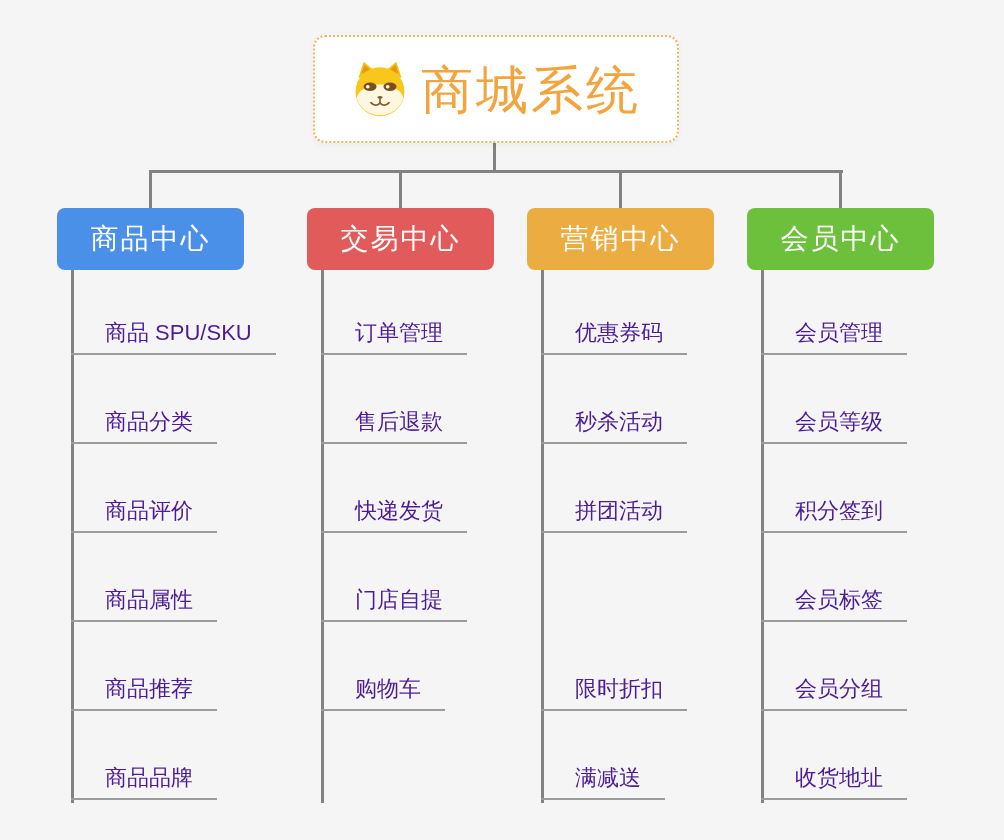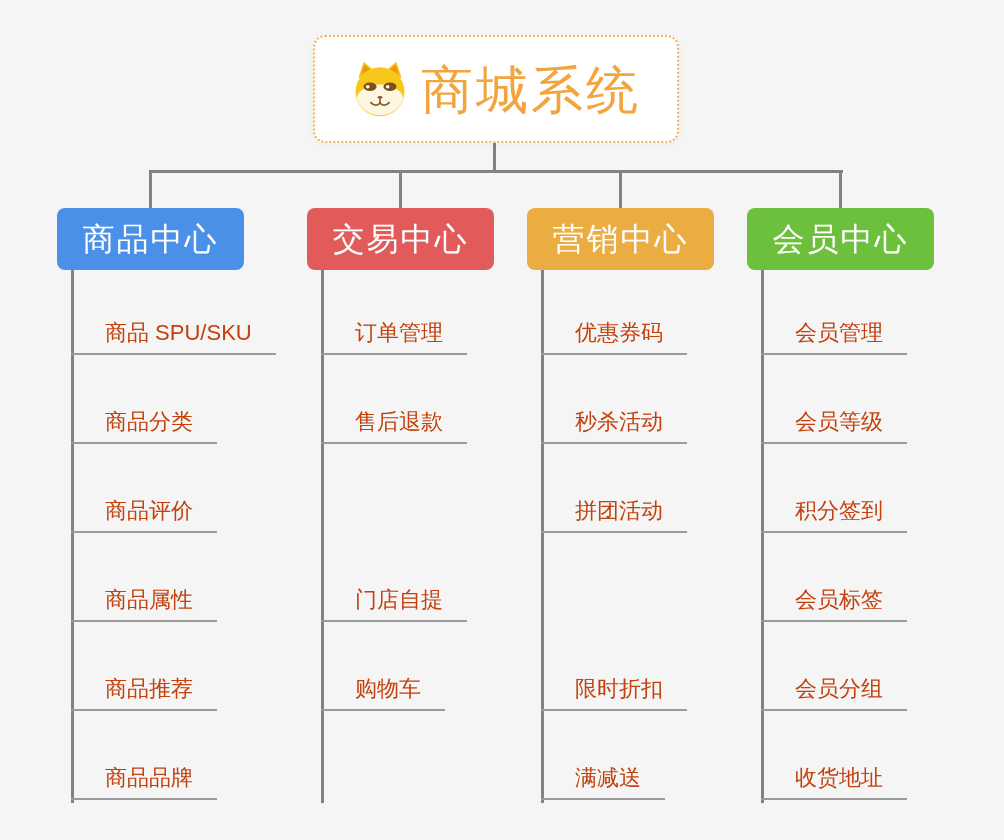--- a/index.html
+++ b/index.html
@@ -37,36 +37,36 @@
     white-space:nowrap;line-height:1;padding-top:2px;
   }
   .shiba{width:58px;height:58px;flex:0 0 auto;}
 
   
   .branch-header{
     position:absolute;top:208px;width:187px;height:62px;border-radius:8px;
     display:flex;align-items:center;justify-content:center;cursor:pointer;
   }
   .branch-header span{
-    color:#ffffff;font-size:32px;letter-spacing:2px;line-height:1;white-space:nowrap;
+    color:#ffffff;font-size:28px;letter-spacing:2px;line-height:1;white-space:nowrap;
   }
   .bh0{left:57px;}
   .bh1{left:307px;}
   .bh2{left:527px;}
   .bh3{left:747px;}
 
   
   .leaf{
     position:absolute;height:42px;box-sizing:border-box;
     display:flex;align-items:flex-end;
     padding:0 24px 9px 34px;width:max-content;
     border-bottom:2px solid #9b9b9b;cursor:pointer;
   }
   .leaf span{
-    font-size:22px;color:#c2410c;line-height:1;white-space:nowrap;
+    font-size:22px;color:#4c1d95;line-height:1;white-space:nowrap;
   }
   .leaf.c0{left:71px;}
   .leaf.c1{left:321px;}
   .leaf.c2{left:541px;}
   .leaf.c3{left:761px;}
   .leaf.r0{top:313px;}
   .leaf.r1{top:402px;}
   .leaf.r2{top:491px;}
   .leaf.r3{top:580px;}
   .leaf.r4{top:669px;}
@@ -138,20 +138,23 @@
   <div class="leaf c0 r5">
       <span>商品品牌</span>
     </div>
 
   <div class="leaf c1 r0">
       <span>订单管理</span>
     </div>
   <div class="leaf c1 r1">
       <span>售后退款</span>
     </div>
+  <div class="leaf c1 r2">
+      <span>快递发货</span>
+    </div>
   <div class="leaf c1 r3">
       <span>门店自提</span>
     </div>
   <div class="leaf c1 r4">
       <span>购物车</span>
     </div>
 
   <div class="leaf c2 r0">
       <span>优惠券码</span>
     </div>

